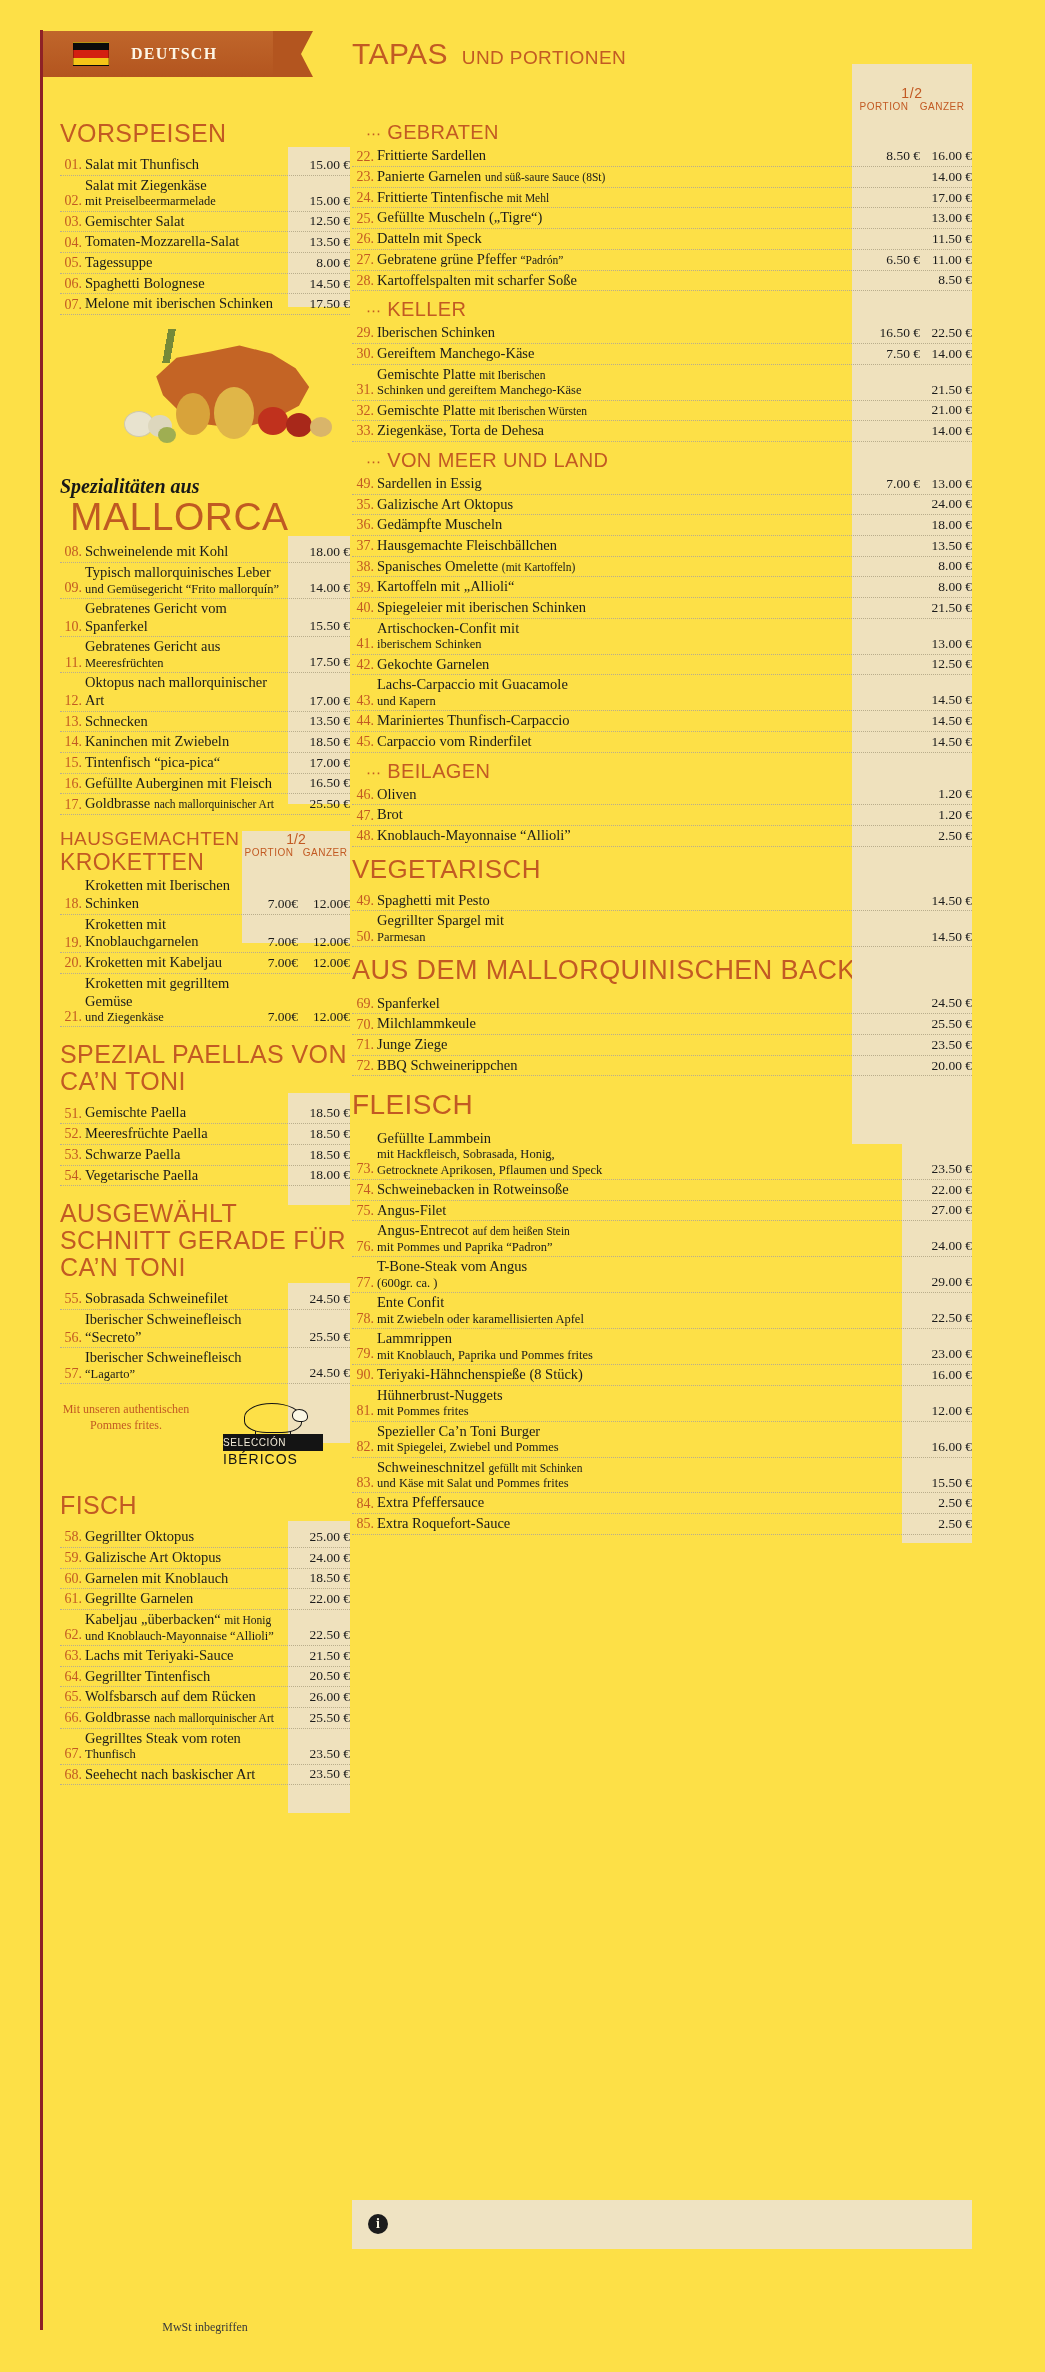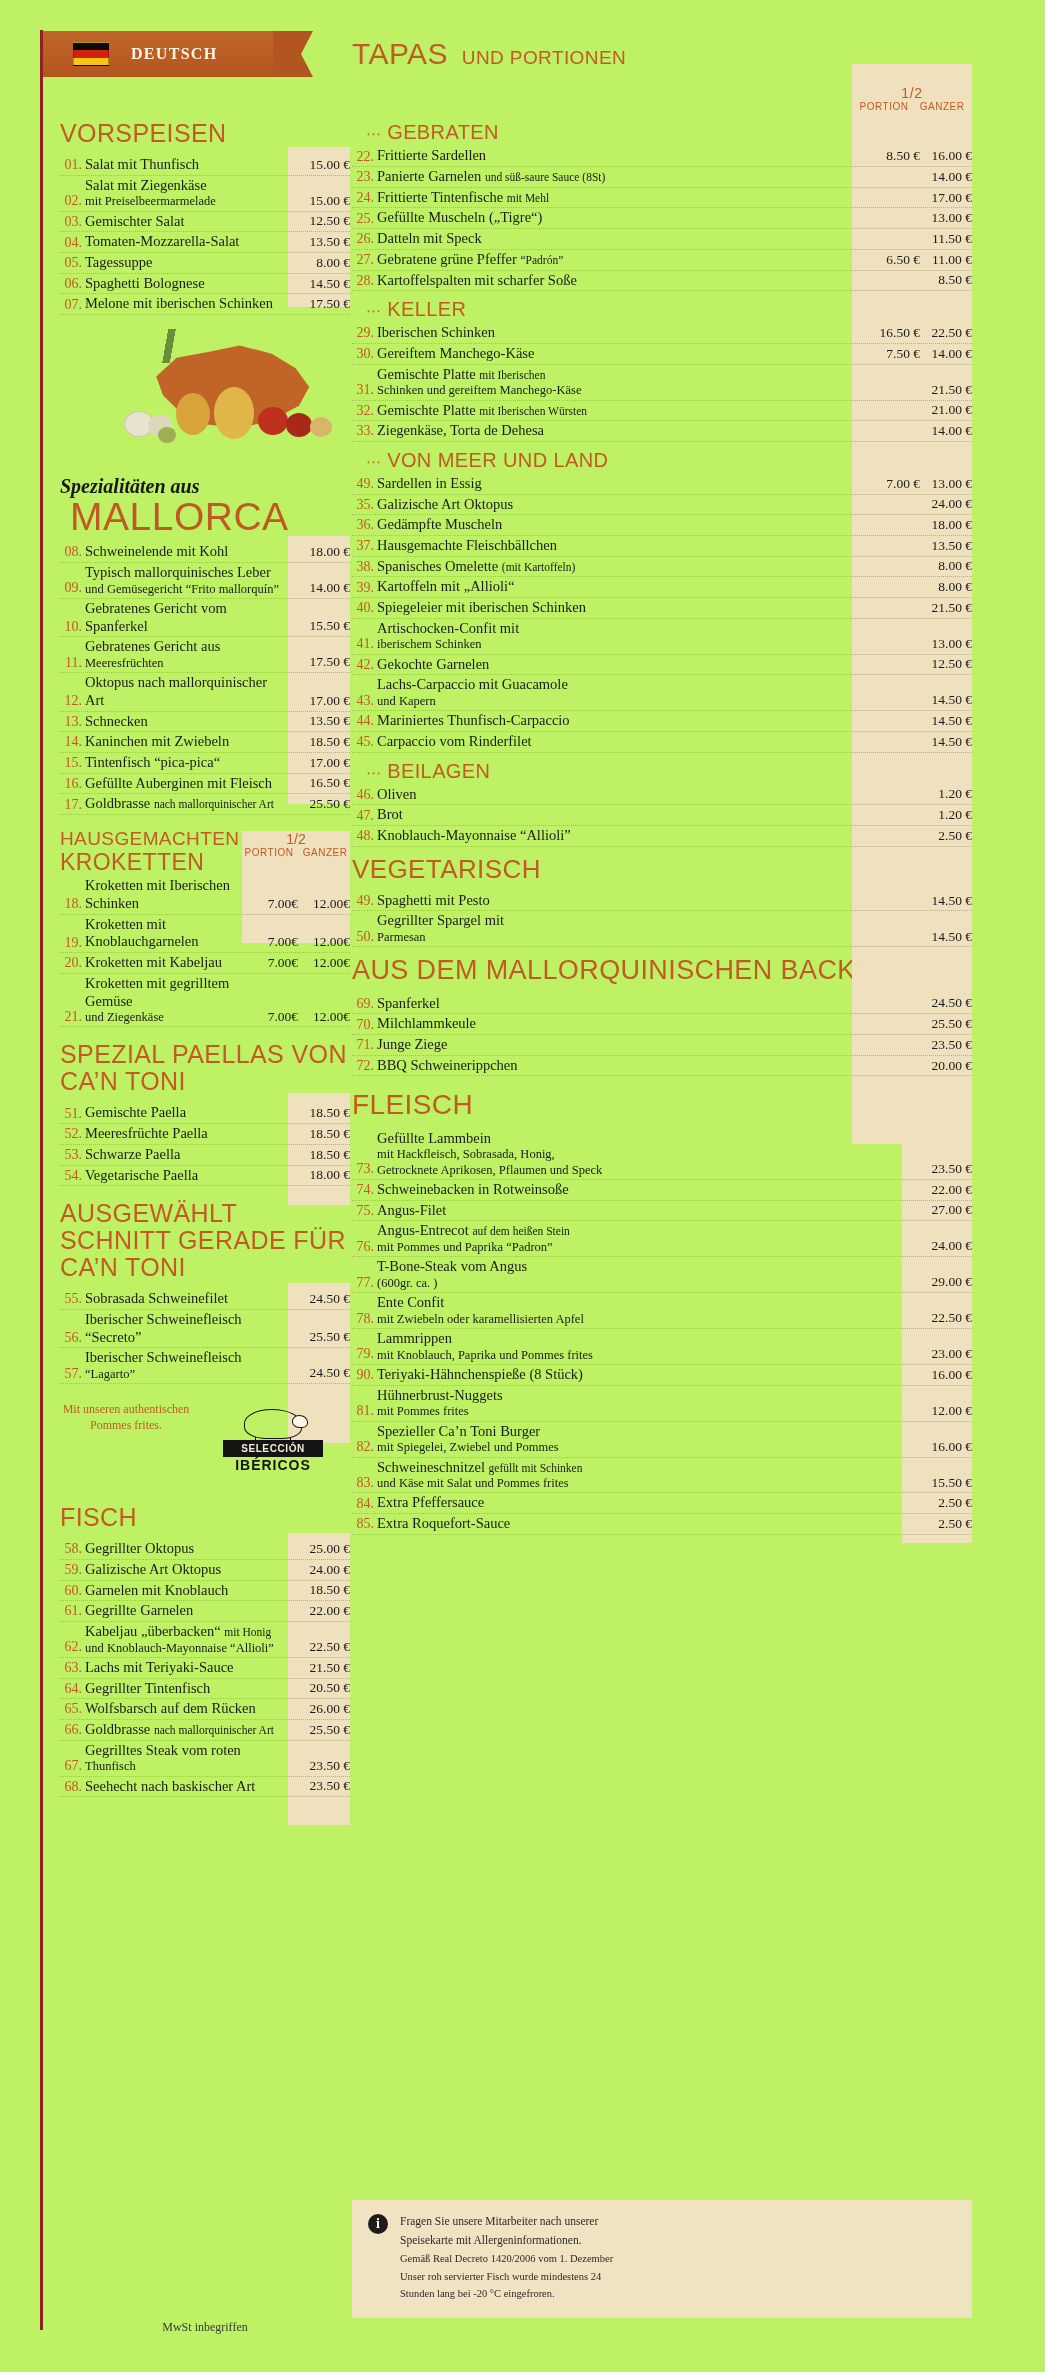--- a/index.html
+++ b/index.html
@@ -7,21 +7,21 @@
     width: 1045px;
     height: 2372px;
     background: #fbf7e4;
     font-family: "Liberation Sans", sans-serif;
     position: relative;
     overflow: hidden;
   }
   .page {
     position: absolute;
     inset: 0;
-    background: #bef264;
+    background: #fde047;
     padding-left: 25px;
   }
   
   .left-rule {
     position: absolute;
     left: 40px; top: 30px;
     width: 3px; height: 2300px;
     background: #8e2226;
   }
   .ribbon {
@@ -184,23 +184,21 @@
   .note {
     color: #c25a23;
     font-family: "Liberation Serif", serif;
     font-size: 12px;
     text-align: center;
     line-height: 1.3;
   }
   .iber {
     position: relative;
     width: 100px;
-    margin: 17px auto;
-    text-align: center;
-    font-weight: bold;
+    margin: 11px auto;
   }
   .iber-banner {
     background: #141414;
     color: #f4ecd8;
     font-size: 10px;
     letter-spacing: .6px;
     padding: 3px 0;
     font-family: "Liberation Sans", sans-serif;
   }
   .iber-txt { font-size: 14px; letter-spacing: 1px; color:#141414; font-family: "Liberation Sans", sans-serif; }
@@ -892,23 +890,16 @@
             <span class="num">85.</span>
             <span class="nm"><span>Extra Roquefort-Sauce</span></span>
             <span class="pr">2.50 €</span>
           </div>
         </div>
     </div>
   </div>
 
   <div class="infobox">
     <div class="info-i">i</div>
-    <div class="info-txt">
-      <p>Fragen Sie unsere Mitarbeiter nach unserer</p>
-      <p>Speisekarte mit Allergeninformationen.</p>
-      <p style="font-size:10.5px; margin-top:3px;">Gemäß Real Decreto 1420/2006 vom 1. Dezember</p>
-      <p style="font-size:10.5px;">Unser roh servierter Fisch wurde mindestens 24</p>
-      <p style="font-size:10.5px;">Stunden lang bei -20 °C eingefroren.</p>
-    </div>
   </div>
 
   <div class="mwst">MwSt inbegriffen</div>
 </div>
 
 </body></html>

